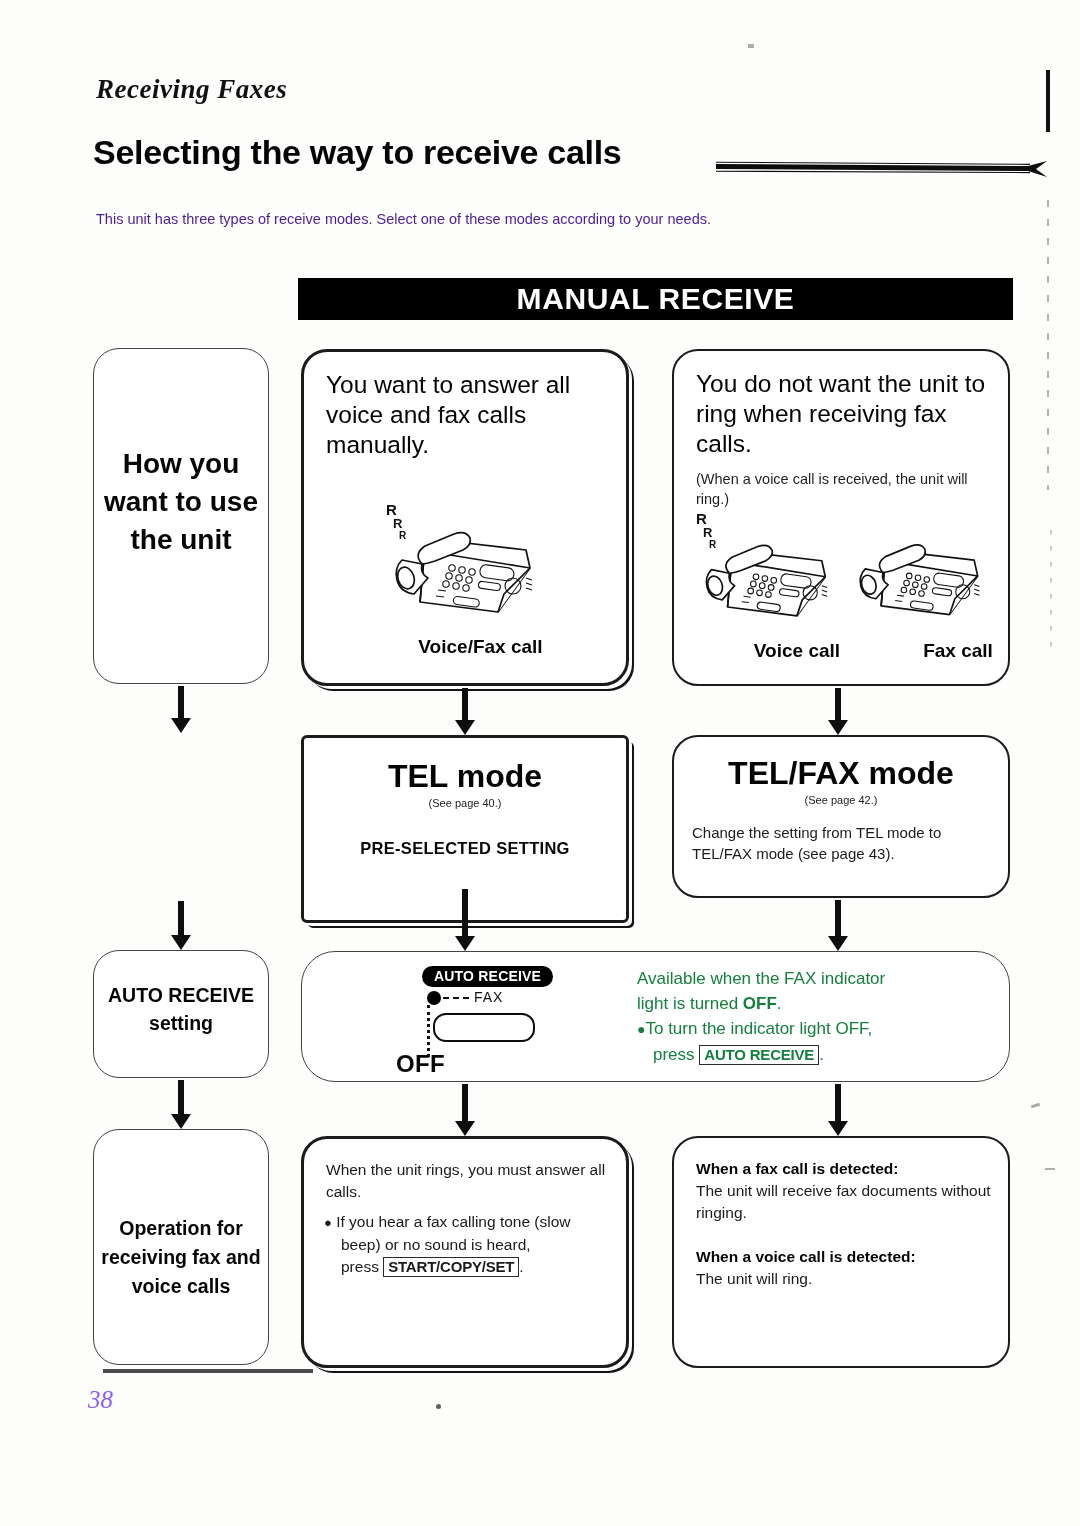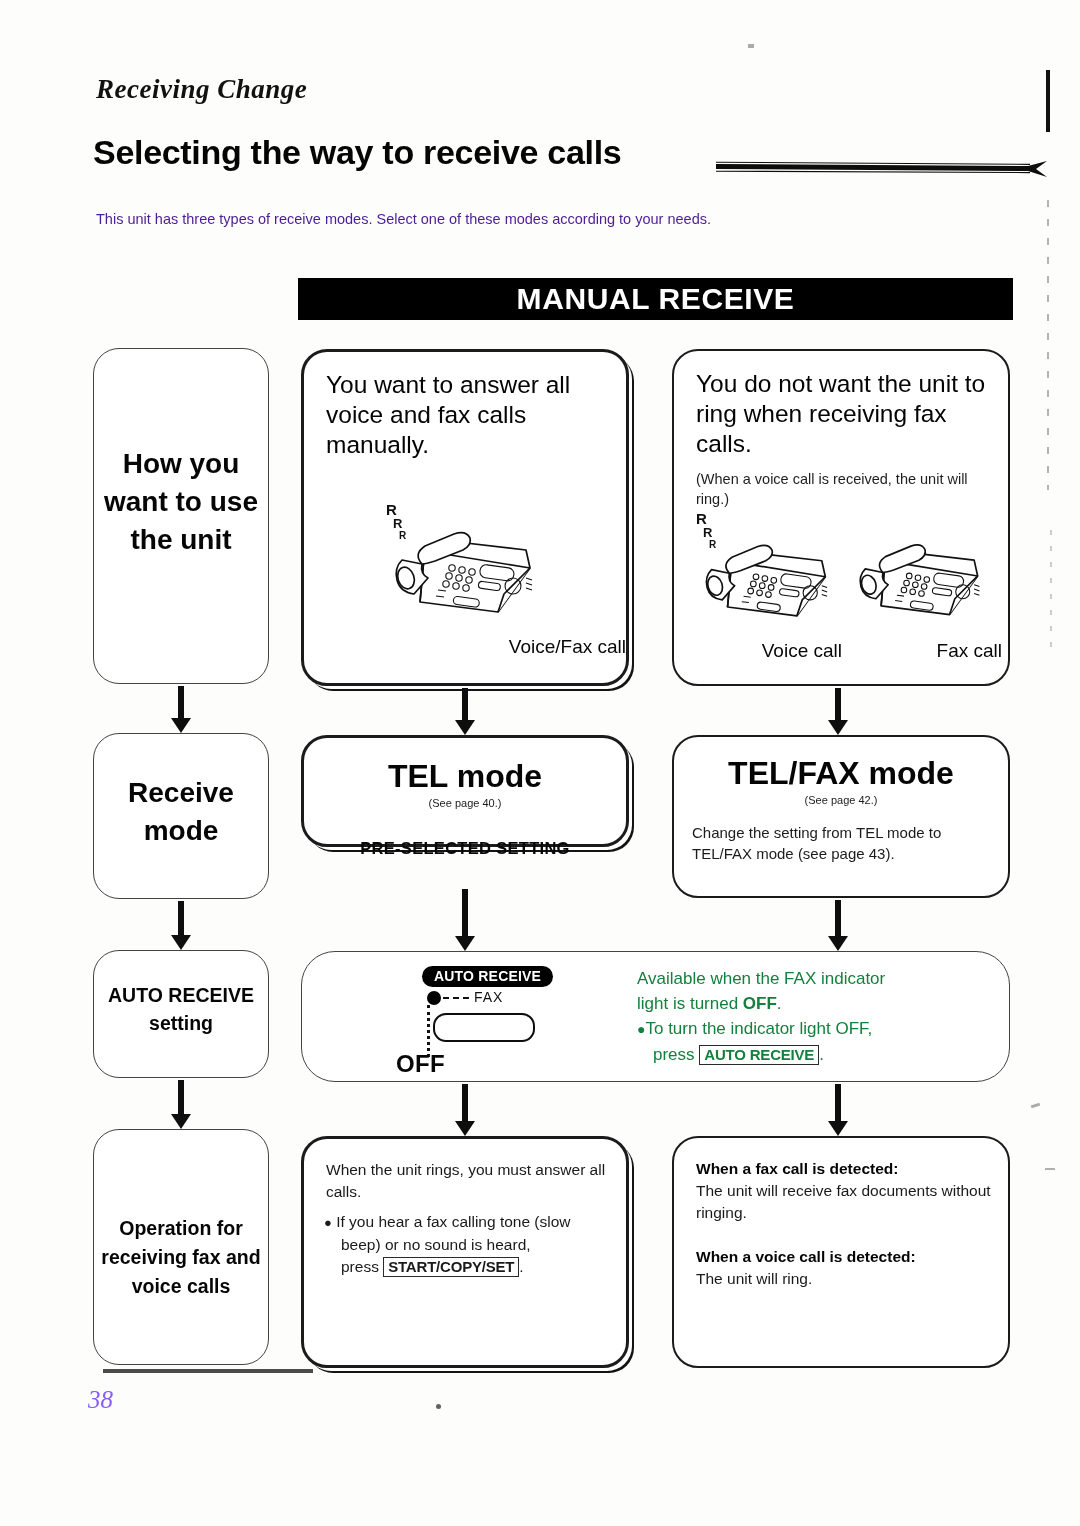--- a/index.html
+++ b/index.html
@@ -81,21 +81,21 @@
   #box-how-you-want .label-center{top:96px;font-size:28px;line-height:38px;}
   #box-receive-mode{left:93px;top:733px;width:176px;height:166px;}
   #box-receive-mode .label-center{top:40px;font-size:28px;line-height:38px;}
   #box-auto-receive-setting{left:93px;top:950px;width:176px;height:128px;}
   #box-auto-receive-setting .label-center{top:30px;font-size:19.5px;line-height:28px;}
   #box-operation-for{left:93px;top:1129px;width:176px;height:236px;}
   #box-operation-for .label-center{top:84px;font-size:19.5px;line-height:29px;}
 
   
   #box-answer-manually{left:301px;top:349px;width:328px;height:337px;}
-  #box-tel-mode{left:301px;top:735px;width:328px;height:112px;}
+  #box-tel-mode{left:301px;top:735px;width:328px;height:188px;border-radius:6px;}
   #box-tel-operation{left:301px;top:1136px;width:328px;height:232px;}
 
   
   #box-no-ring{left:672px;top:349px;width:338px;height:337px;}
   #box-telfax-mode{left:672px;top:735px;width:338px;height:163px;}
   #box-telfax-operation{left:672px;top:1136px;width:338px;height:232px;}
 
   
   #panel-auto-receive{left:301px;top:951px;width:709px;height:131px;border-radius:34px;}
 
@@ -145,21 +145,21 @@
   }
   .kv-head{font-weight:700;color:#050505;}
 
   
   .fax-ill{position:absolute;}
   .ring-marks{position:absolute;font-weight:700;line-height:1;color:#111;}
   .ring-marks b:nth-child(1){position:absolute;left:0;top:0;font-size:15px;}
   .ring-marks b:nth-child(2){position:absolute;left:7px;top:15px;font-size:13px;}
   .ring-marks b:nth-child(3){position:absolute;left:13px;top:29px;font-size:10px;}
   .ill-caption{
-    position:absolute;text-align:right;font-weight:400;font-size:19px;color:#070707;
+    position:absolute;text-align:center;font-weight:700;font-size:19px;color:#070707;margin-left:31px;
   }
 
   
   #ar-pill{
     position:absolute;left:120px;top:14px;
     background:#000;color:#fff;border-radius:11px;
     font-weight:700;font-size:14px;letter-spacing:.2px;
     padding:2px 12px 3px 12px;line-height:16px;
   }
   #ar-led{
@@ -205,21 +205,21 @@
     position:absolute;left:88px;top:1386px;
     font-family:"Liberation Serif",serif;font-style:italic;
     font-size:25px;color:#8b5cf6;
   }
 </style>
 </head>
 <body>
 
 <div class="page">
 
-  <div id="running-head">Receiving Change</div>
+  <div id="running-head">Receiving Faxes</div>
   <div id="page-title">Selecting the way to receive calls</div>
 
   <div id="title-rule">
     <svg width="332" height="24" viewBox="0 0 332 24">
       <path d="M0 6 L312 8 L331 3 L320 11 L331 19 L312 13 L0 11 Z" fill="#0d0d0d"></path>
       <path d="M0 4.2 L314 6.4" stroke="#0d0d0d" stroke-width="1.1" fill="none"></path>
       <path d="M0 13.2 L314 14.6" stroke="#0d0d0d" stroke-width="1.1" fill="none"></path>
     </svg>
   </div>
 
@@ -235,23 +235,20 @@
   <div id="scan-speck-c"></div>
   <div id="scan-speck-d"></div>
   <div id="bottom-smudge"></div>
 
   <div id="manual-receive-banner">MANUAL RECEIVE</div>
 
   <div class="fbox thin" id="box-how-you-want">
     <div class="label-center">How you want to use the unit</div>
   </div>
 
-  <div class="fbox thin" id="box-receive-mode">
-    <div class="label-center">Receive mode</div>
-  </div>
 
   <div class="fbox thin" id="box-operation-for">
     <div class="label-center">Operation for receiving fax and voice calls</div>
   </div>
 
   <div class="fbox thin" id="box-auto-receive-setting">
     <div class="label-center">AUTO RECEIVE setting</div>
   </div>
 
   <div class="fbox shadowed heavy" id="box-answer-manually">

